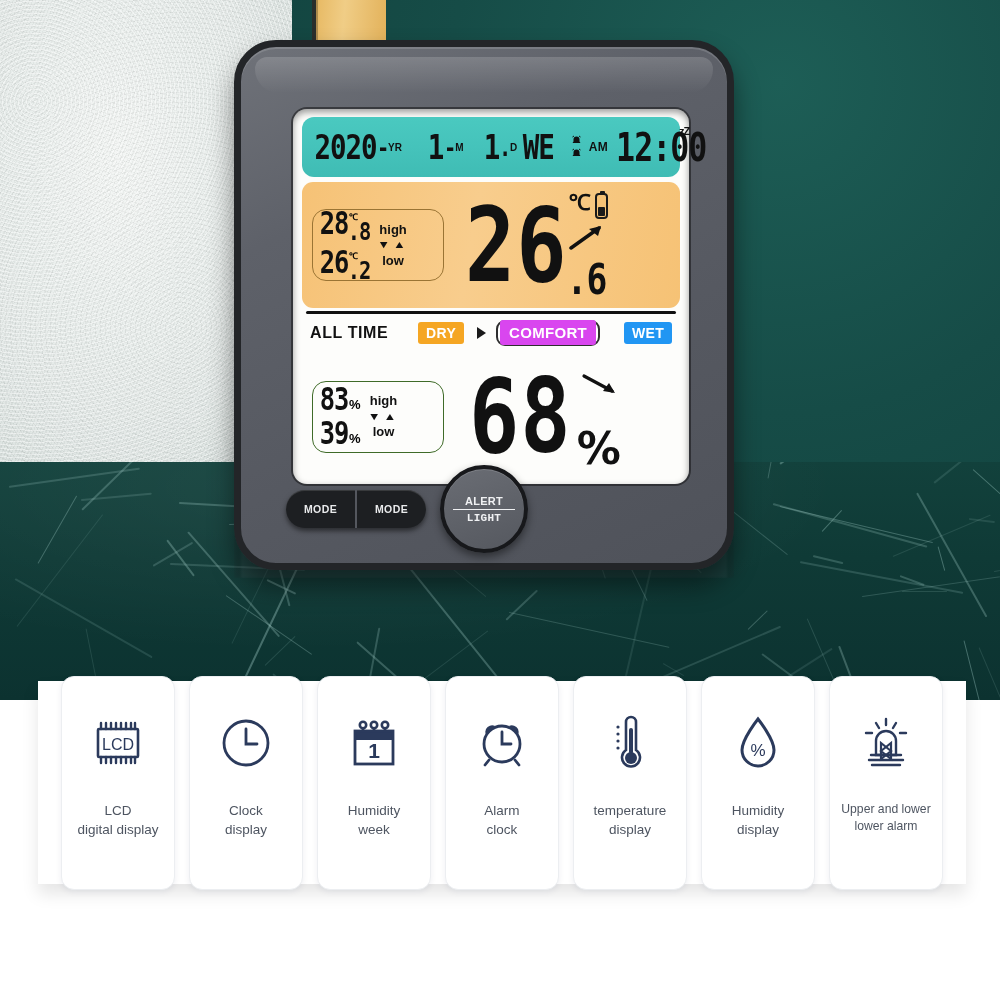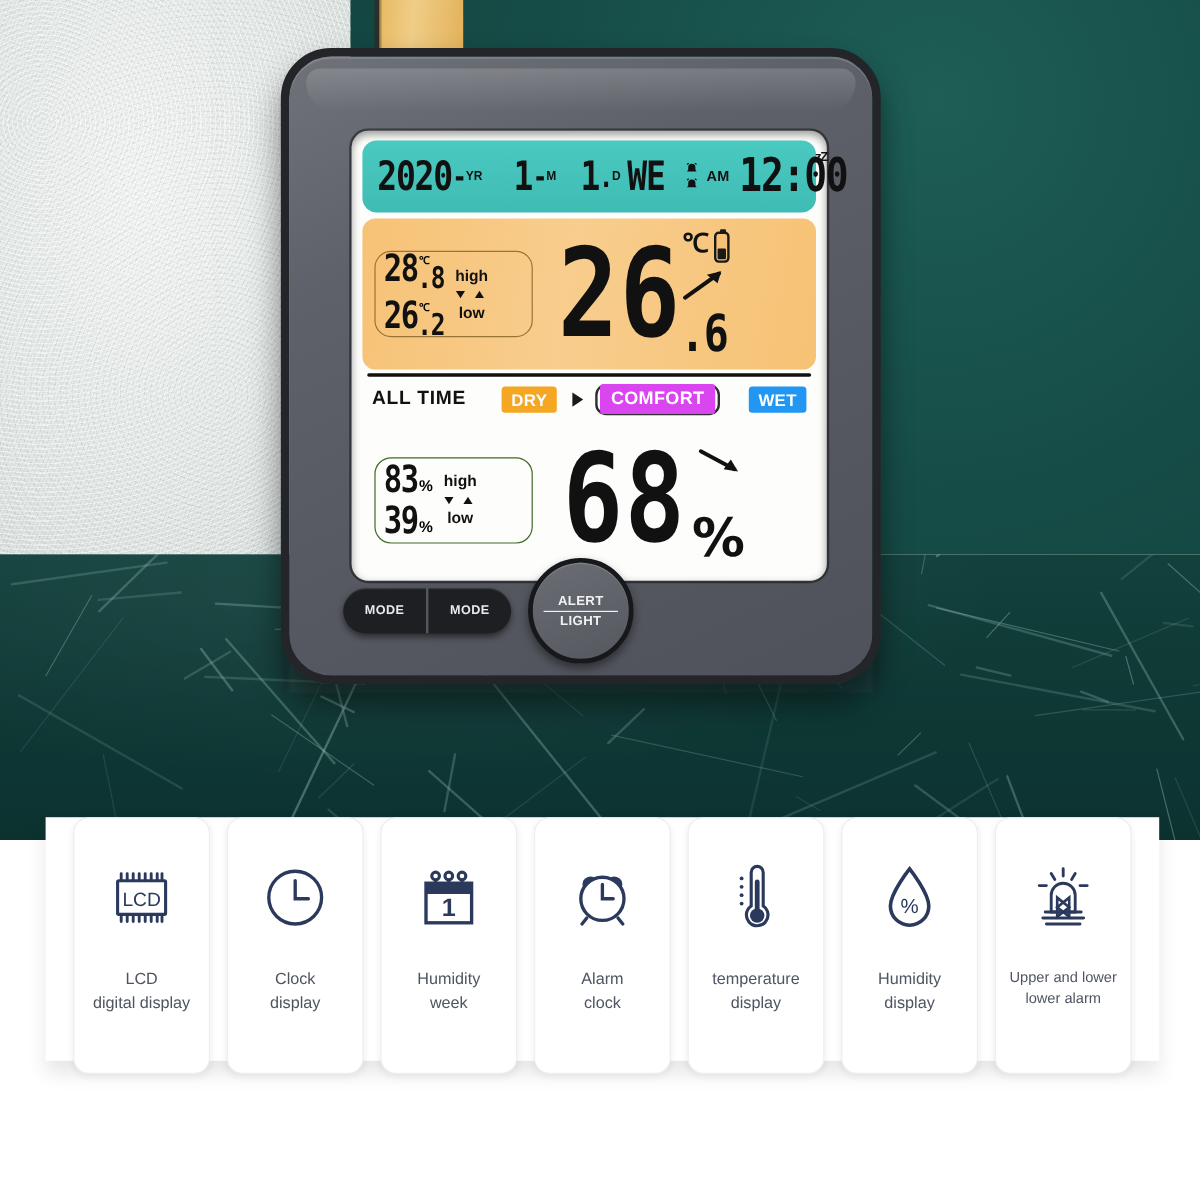--- a/index.html
+++ b/index.html
@@ -204,42 +204,42 @@
   .snooze{
     position:absolute; left:50%; transform:translateX(-50%); top:-12px;
     width:88px; height:88px; border-radius:50%;
     background:linear-gradient(160deg,#6a6d74,#55585f);
     border:4px solid #17181b;
     display:flex; flex-direction:column; align-items:center; justify-content:center;
     box-shadow:0 4px 8px rgba(0,0,0,.45), 0 1px 0 rgba(255,255,255,.15) inset;
   }
   .snooze .t{ color:#f0f1f3; font-size:11px; font-weight:bold; letter-spacing:.3px; }
   .snooze .b{ color:#f0f1f3; font-size:11px; font-weight:bold; letter-spacing:.3px;
-              border-top:1.8px solid #f0f1f3; margin-top:2px; padding-top:2px; width:62px; text-align:center; }
+              border-top:1.8px solid #f0f1f3; margin-top:2px; padding-top:2px; width:62px; text-align:center;font-family:Liberation Mono, monospace; }
 
   
   #reflection{
     position:absolute; left:234px; top:578px; width:500px; height:180px;
     transform:scaleY(-1); transform-origin:top center;
     opacity:.16; filter:blur(1.2px);
     -webkit-mask-image:linear-gradient(to top, transparent 0%, #000 72%);
             mask-image:linear-gradient(to top, transparent 0%, #000 72%);
     pointer-events:none; overflow:hidden;
   }
   #reflection .r-body{
     position:absolute; left:0; bottom:0; width:500px; height:530px;
     border-radius:42px; border:7px solid #232528;
     background:linear-gradient(155deg,#6f7279,#4f525a);
   }
 
   
   #features{
     position:absolute; left:38px; top:681px; width:928px; height:203px;
     background:#ffffff; box-shadow:0 10px 16px rgba(0,0,0,.10);
-    display:flex; align-items:flex-start; justify-content:center; gap:14px;
+    display:flex; align-items:center; justify-content:center; gap:14px;
     padding:0 12px;
   }
   .f-card{
     width:114px; height:214px; background:#fff;
     border:1px solid #eceef1; border-radius:13px;
     box-shadow:0 2px 6px rgba(17,35,70,.07);
     display:flex; flex-direction:column; align-items:center; justify-content:flex-start;
     padding-top:34px;
   }
   .f-icon{ height:64px; display:flex; align-items:center; justify-content:center; }

